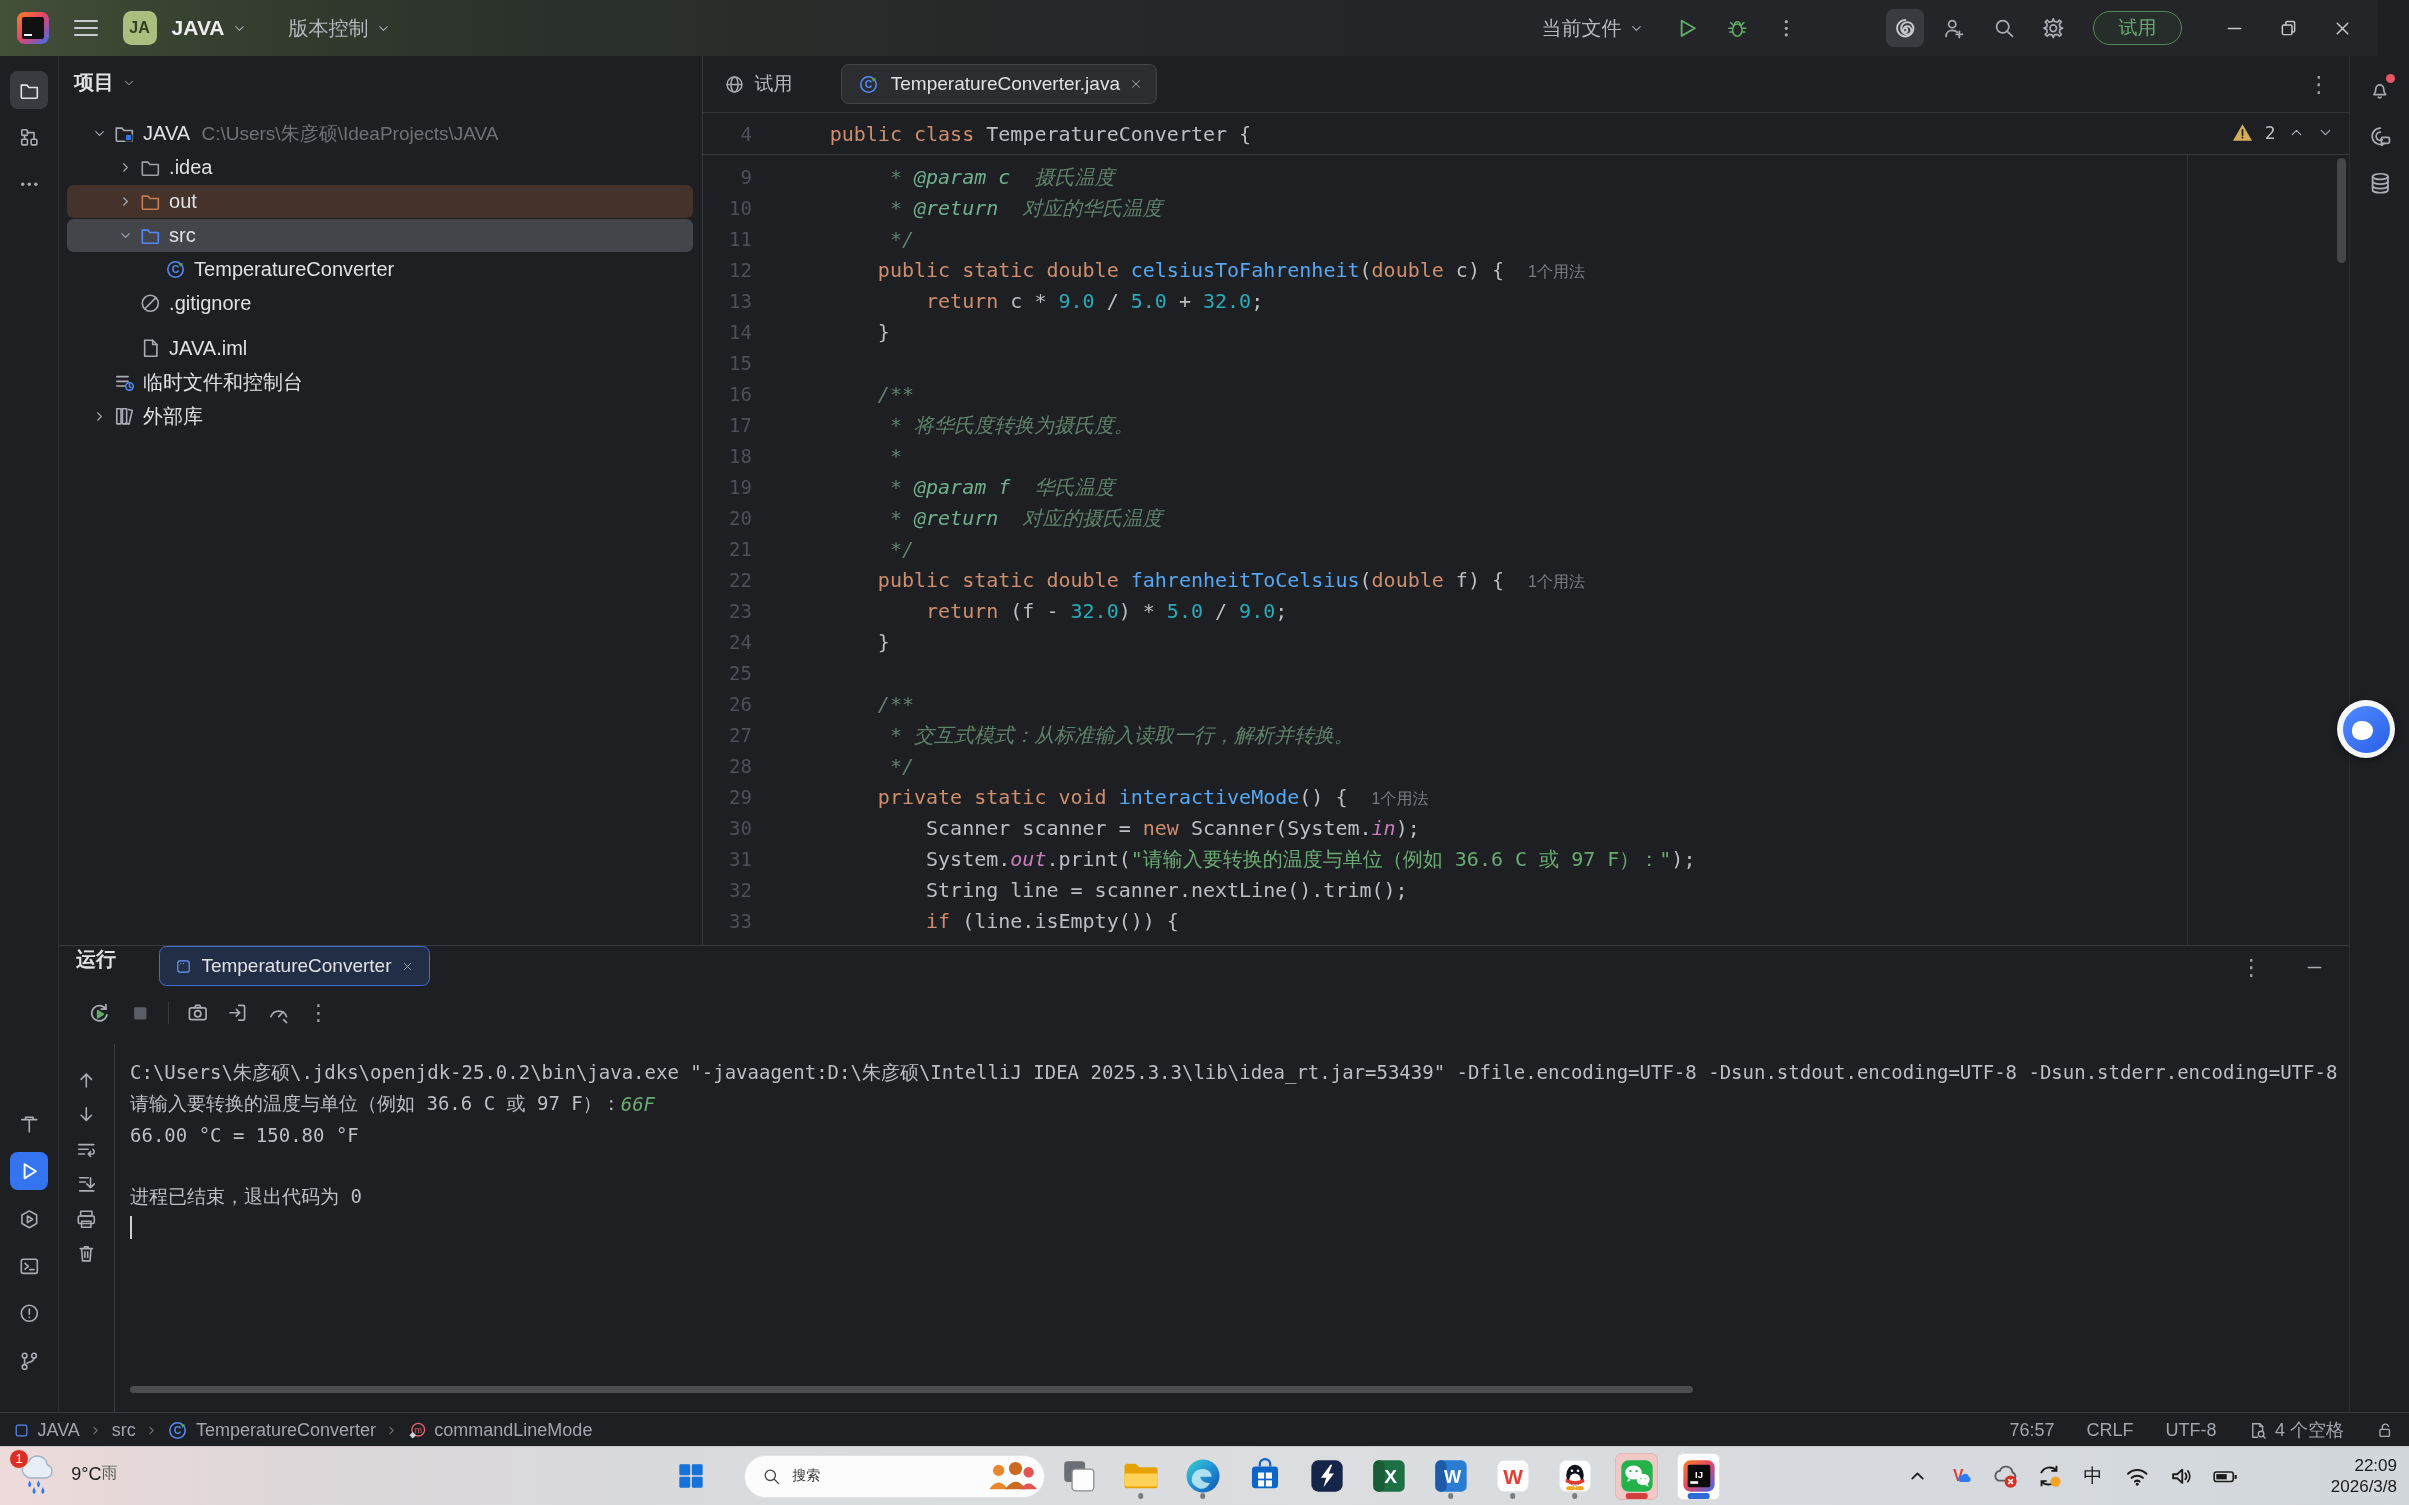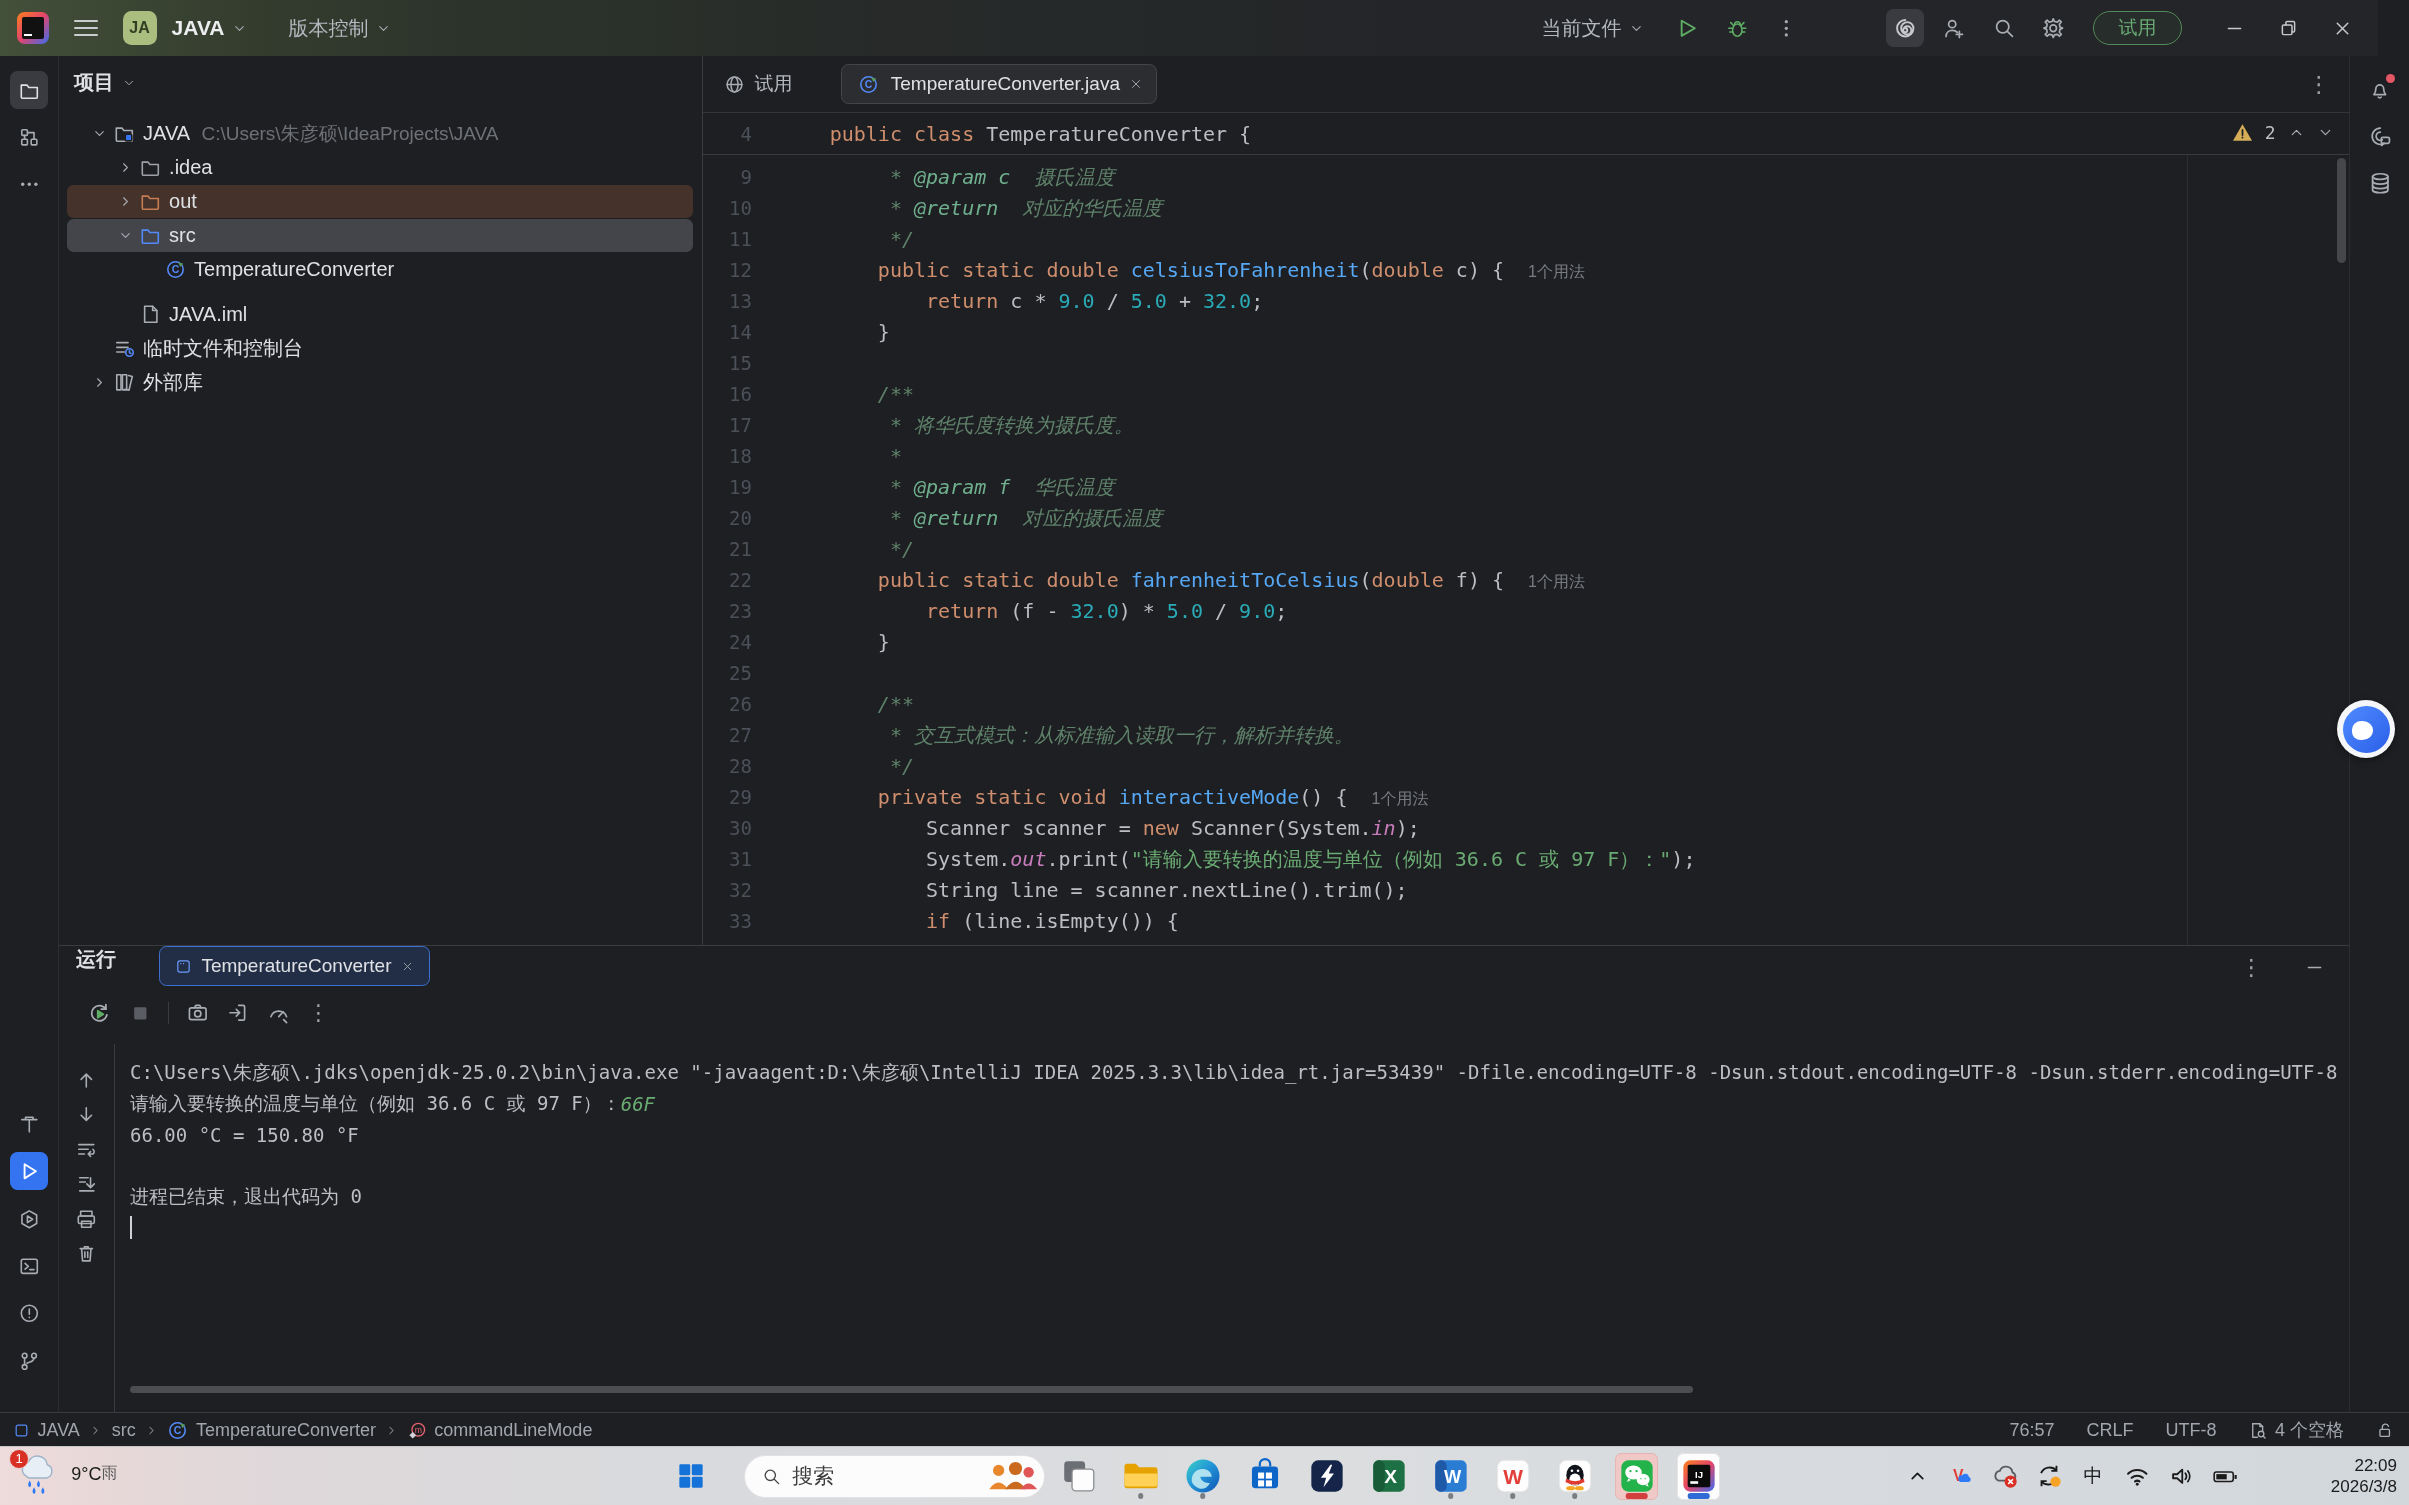--- a/index.html
+++ b/index.html
@@ -106,21 +106,21 @@
   #weather{position:absolute;left:13px;top:3.8px;display:flex;align-items:center;gap:11.3px;cursor:pointer;}
   #weather .wicon{position:relative;width:47px;height:47px;}
   #weather .badge{position:absolute;left:-3.8px;top:-1.9px;width:20px;height:20px;border-radius:50%;background:#d93025;color:#fff;
     font-size:13px;display:flex;align-items:center;justify-content:center;border:1.9px solid #eadadb;box-sizing:border-box;}
   #weather .wt{display:flex;flex-direction:row;justify-content:center;line-height:1.25;}
   #weather .temp{font-size:18px;color:#1b1b1b;}
   #weather .desc{font-size:16px;color:#5a5a5a;}
   #start-btn{position:absolute;left:669px;top:7.5px;width:43px;height:43px;border-radius:6.6px;display:flex;align-items:center;justify-content:center;cursor:pointer;}
   #search-pill{position:absolute;left:744px;top:7.5px;width:301px;height:43px;border-radius:21.7px;background:#fcfcfd;border:0.9px solid #e2e0e2;
     box-sizing:border-box;display:flex;align-items:center;padding:0 5.6px 0 17px;gap:11.3px;cursor:text;}
-  #search-pill .stext{font-size:21px;color:#3c3c3c;flex:1;}
+  #search-pill .stext{font-size:14px;color:#3c3c3c;flex:1;}
   #apps{position:absolute;left:1057px;top:5.6px;display:flex;gap:19px;}
   .app-slot{width:43px;height:47px;border-radius:6.6px;position:relative;display:flex;align-items:center;justify-content:center;cursor:pointer;}
   .app-slot.active-red{background:#f0c9c7;box-shadow:inset 0 0 0 0.9px #e4b4b2;}
   .app-slot.active-blue{background:#fdfdfd;box-shadow:inset 0 0 0 0.9px #e2e2e2;}
   .app-slot .dot{position:absolute;bottom:0.9px;left:50%;transform:translateX(-50%);width:5.6px;height:5.6px;border-radius:50%;background:#7a7d82;}
   .app-slot .pill{position:absolute;bottom:0.9px;left:50%;transform:translateX(-50%);width:22.6px;height:5.6px;border-radius:2.8px;}
   .pill.red{background:#d1403f;} .pill.blue{background:#2e6bd6;}
   #tray{position:absolute;right:171px;top:5.6px;display:flex;align-items:center;gap:16px;height:47px;}
   .tray-ico{width:28px;height:28px;display:flex;align-items:center;justify-content:center;position:relative;cursor:pointer;font-size:19px;color:#1b1b1b;}
   #clock{position:absolute;right:13px;top:7.5px;text-align:right;font-size:17px;color:#1b1b1b;line-height:21.7px;cursor:pointer;}
@@ -369,20 +369,31 @@
                 <span class="hl"></span>
                 <span class="chev-slot"></span>
                 <span class="tree-ico">
                   <svg width="21" height="21" viewBox="0 0 24 24" style="font-size:21px">
                     <circle cx="12" cy="12" r="8.8" fill="none" stroke="#548AF7" stroke-width="1.8"></circle>
                     <text x="12" y="16.3" text-anchor="middle" font-size="12" font-family="Liberation Sans,sans-serif" font-weight="bold" fill="#548AF7">C</text>
                     <path d="M15 3.6 L21 5.5 L17.5 9 Z" fill="#57965C"></path>
                   </svg>
                 </span>
                 <span class="tree-label">TemperatureConverter</span>
+              </div>
+              <div class="tree-row" style="padding-left: 54px;">
+                <span class="hl"></span>
+                <span class="chev-slot"></span>
+                <span class="tree-ico">
+                  <svg class="ic" width="22.6" height="22.6" viewBox="0 0 24 24">
+                    <circle cx="12" cy="12" r="8.5"></circle>
+                    <path d="M6.2 17.8 L17.8 6.2"></path>
+                  </svg>
+                </span>
+                <span class="tree-label">.gitignore</span>
               </div>
               <div class="tree-row" style="padding-left: 54px; margin-top: 11px;">
                 <span class="hl"></span>
                 <span class="chev-slot"></span>
                 <span class="tree-ico">
                   <svg class="ic" width="22.6" height="22.6" viewBox="0 0 24 24">
                     <path d="M6 3.5 h8.5 L19 8 v12.5 h-13 z"></path>
                     <path d="M14.5 3.5 V8 H19"></path>
                   </svg>
                 </span>

